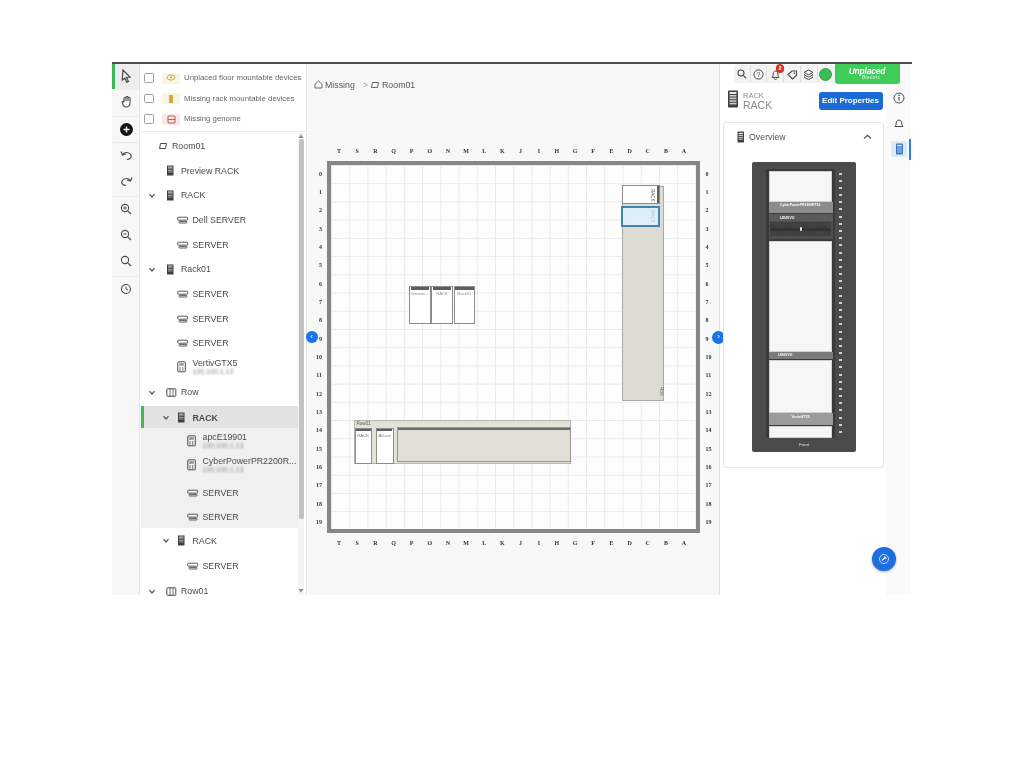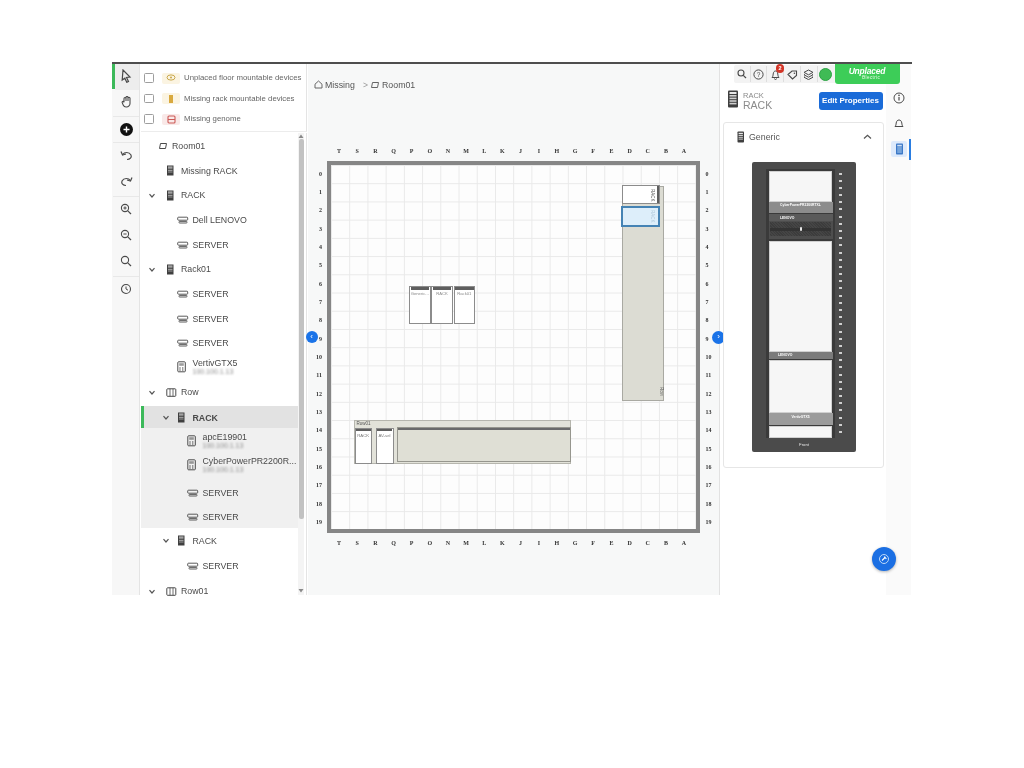--- a/index.html
+++ b/index.html
@@ -112,40 +112,40 @@
     </svg>
 <div class="abs" style="left:172px;top:141.2px;font-size:8.8px;color:#4a4a4a;font-weight:400;white-space:nowrap;">Room01</div>
 
 <svg class="abs" style="left:165.5px;top:165.0px;" width="9" height="11" viewBox="0 0 9 11">
       <rect x="1" y="0.5" width="6.5" height="10" fill="#3f3f3f"></rect>
       <rect x="2" y="1.6" width="4.5" height="1" fill="#fff" opacity="0.85"></rect>
       <rect x="2" y="3.4" width="4.5" height="0.8" fill="#fff" opacity="0.6"></rect>
       <rect x="2" y="5" width="4.5" height="0.8" fill="#fff" opacity="0.6"></rect>
       <rect x="2" y="6.6" width="4.5" height="0.8" fill="#fff" opacity="0.6"></rect>
     </svg>
-<div class="abs" style="left:181px;top:165.7px;font-size:8.8px;color:#4a4a4a;font-weight:400;white-space:nowrap;">Missing RACK</div>
+<div class="abs" style="left:181px;top:165.7px;font-size:8.8px;color:#4a4a4a;font-weight:400;white-space:nowrap;">Preview RACK</div>
 
 <svg class="abs" style="left:148.0px;top:192.5px;" width="8" height="6" viewBox="0 0 8 6">
       <path d="M1.5 1.2 L4 4 L6.5 1.2" fill="none" stroke="#555" stroke-width="1.2"></path>
     </svg>
 
 <svg class="abs" style="left:165.5px;top:189.5px;" width="9" height="11" viewBox="0 0 9 11">
       <rect x="1" y="0.5" width="6.5" height="10" fill="#3f3f3f"></rect>
       <rect x="2" y="1.6" width="4.5" height="1" fill="#fff" opacity="0.85"></rect>
       <rect x="2" y="3.4" width="4.5" height="0.8" fill="#fff" opacity="0.6"></rect>
       <rect x="2" y="5" width="4.5" height="0.8" fill="#fff" opacity="0.6"></rect>
       <rect x="2" y="6.6" width="4.5" height="0.8" fill="#fff" opacity="0.6"></rect>
     </svg>
 <div class="abs" style="left:181px;top:190.2px;font-size:8.8px;color:#4a4a4a;font-weight:400;white-space:nowrap;">RACK</div>
 
 <svg class="abs" style="left:177px;top:216.0px;" width="12" height="8" viewBox="0 0 12 8">
       <rect x="0.7" y="1.2" width="10" height="3" rx="0.8" fill="none" stroke="#4a4a4a" stroke-width="0.9"></rect>
       <rect x="2" y="5.4" width="8" height="1.6" rx="0.6" fill="none" stroke="#4a4a4a" stroke-width="0.9"></rect>
     </svg>
-<div class="abs" style="left:192.5px;top:215.2px;font-size:8.8px;color:#4a4a4a;font-weight:400;white-space:nowrap;">Dell LENOVO</div>
+<div class="abs" style="left:192.5px;top:215.2px;font-size:8.8px;color:#4a4a4a;font-weight:400;white-space:nowrap;">Dell SERVER</div>
 
 <svg class="abs" style="left:177px;top:241.0px;" width="12" height="8" viewBox="0 0 12 8">
       <rect x="0.7" y="1.2" width="10" height="3" rx="0.8" fill="none" stroke="#4a4a4a" stroke-width="0.9"></rect>
       <rect x="2" y="5.4" width="8" height="1.6" rx="0.6" fill="none" stroke="#4a4a4a" stroke-width="0.9"></rect>
     </svg>
 <div class="abs" style="left:192.5px;top:240.2px;font-size:8.8px;color:#4a4a4a;font-weight:400;white-space:nowrap;">SERVER</div>
 
 <svg class="abs" style="left:148.0px;top:266.5px;" width="8" height="6" viewBox="0 0 8 6">
       <path d="M1.5 1.2 L4 4 L6.5 1.2" fill="none" stroke="#555" stroke-width="1.2"></path>
     </svg>
@@ -502,21 +502,21 @@
 <div class="abs" style="left:723px;top:121.5px;width:161px;height:346px;background:#fff;border:1px solid #e6e6e6;border-radius:3px;"></div>
 
 <svg class="abs" style="left:737px;top:131px;" width="8" height="12" viewBox="0 0 8 12">
       <rect x="0.5" y="0.5" width="6.5" height="11" rx="0.8" fill="#3f3f3f"></rect>
       <rect x="1.6" y="1.8" width="4.3" height="1.4" fill="#e8e8e8"></rect>
       <rect x="1.6" y="4" width="4.3" height="1" fill="#cfcfcf"></rect>
       <rect x="1.6" y="5.8" width="4.3" height="1" fill="#cfcfcf"></rect>
       <rect x="1.6" y="7.6" width="4.3" height="1" fill="#cfcfcf"></rect>
     </svg>
 
-<div class="abs" style="left:749px;top:132px;font-size:8.8px;color:#555;">Generic</div>
+<div class="abs" style="left:749px;top:132px;font-size:8.8px;color:#555;">Overview</div>
 
 <svg class="abs" style="left:863px;top:134px;" width="9" height="6" viewBox="0 0 9 6">
       <path d="M1 4.5 L4.5 1.2 L8 4.5" fill="none" stroke="#555" stroke-width="1.2"></path>
     </svg>
 
 <div class="abs" style="left:752px;top:162px;width:104px;height:290px;background:#4b4b4b;border-radius:2px;"></div>
 
 <div class="abs" style="left:766px;top:169px;width:69px;height:269px;background:#3a3a3a;"></div>
 
 <div>

